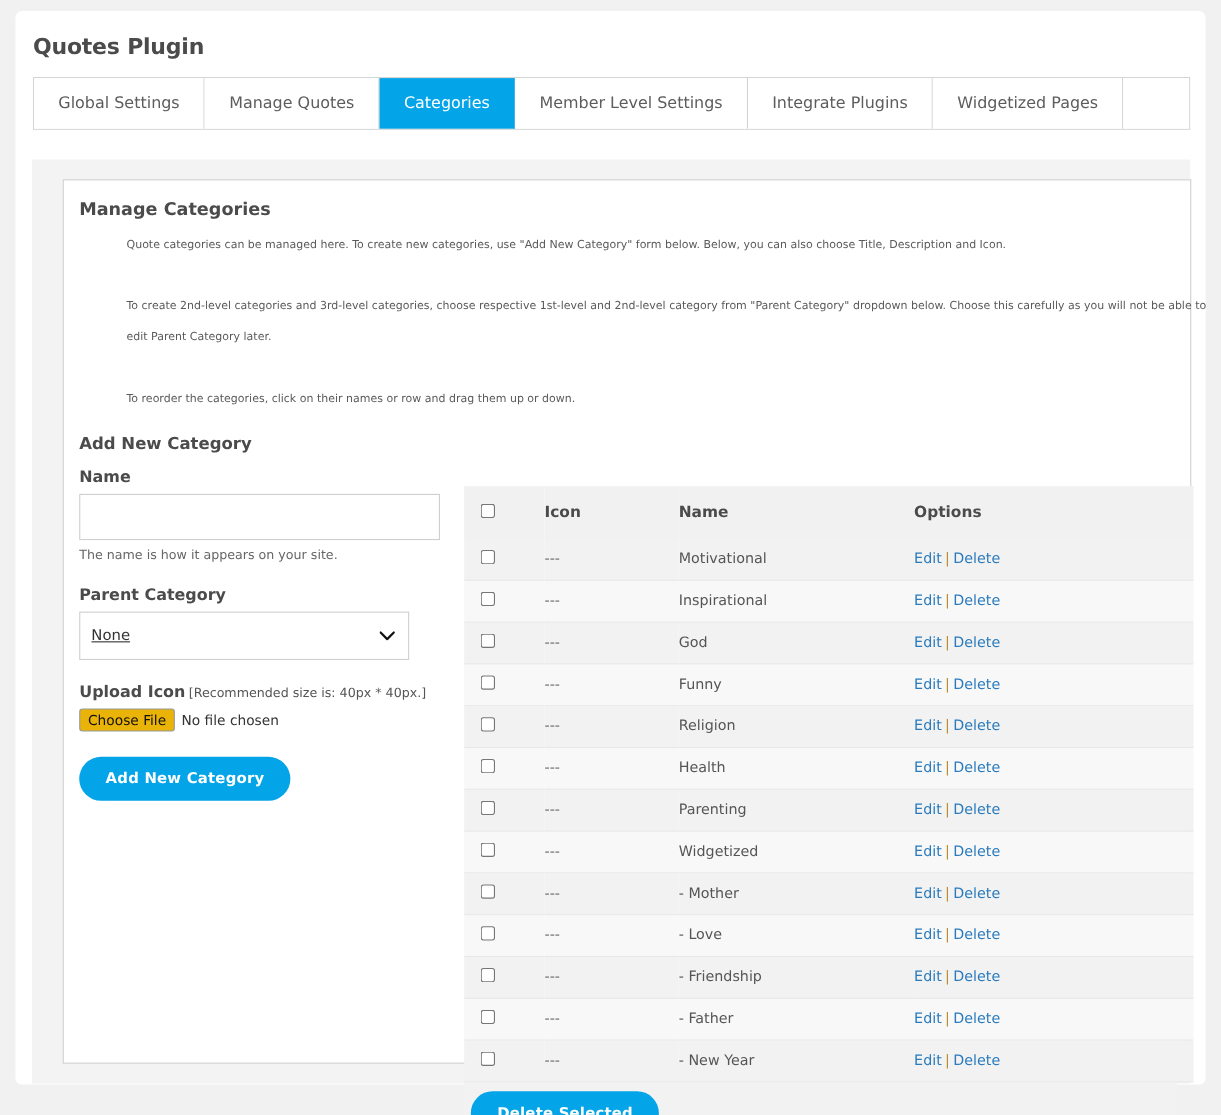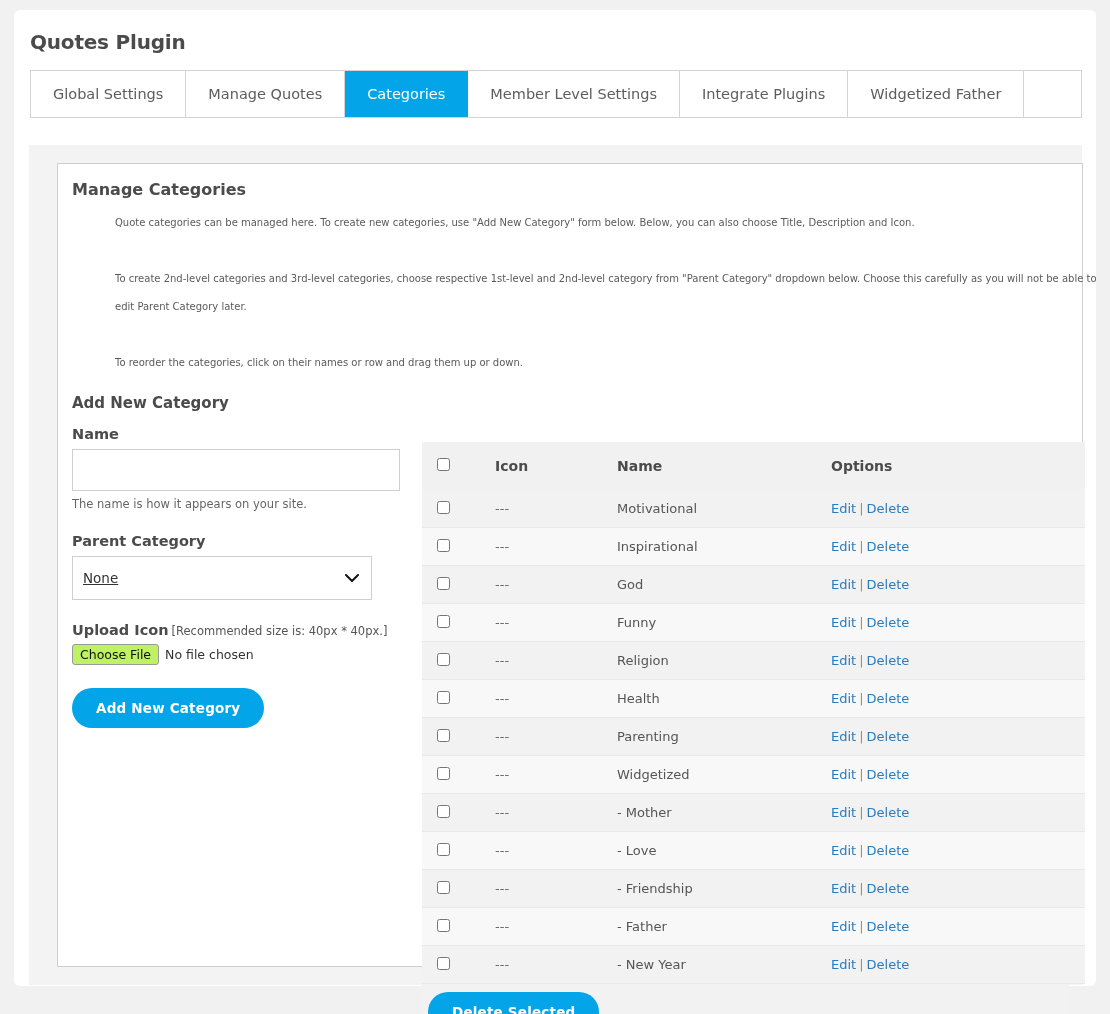--- a/index.html
+++ b/index.html
@@ -199,21 +199,21 @@
     color: #555;
     margin-left: 3px;
   }
   #file-row {
     margin-top: 6px;
     display: flex;
     align-items: center;
     gap: 6px;
   }
   #choose-file-btn {
-    background: #bef264;
+    background: #eab308;
     border: 1px solid #9a9a9a;
     border-radius: 3px;
     font-family: inherit;
     font-size: 12.5px;
     color: #111;
     padding: 2px 7px;
     cursor: pointer;
   }
   #file-status {
     font-size: 12.5px;
@@ -325,21 +325,21 @@
       <div class="tab active">
         <span>Categories</span>
       </div>
       <div class="tab">
         <span>Member Level Settings</span>
       </div>
       <div class="tab">
         <span>Integrate Plugins</span>
       </div>
       <div class="tab">
-        <span>Widgetized Father</span>
+        <span>Widgetized Pages</span>
       </div>
       <div class="tab filler"></div>
     </div>
 
   <div id="gray-band">
     <div id="inner-panel">
 
       <div id="section-title">Manage Categories</div>
 
       <div class="intro-p" id="intro-1">Quote categories can be managed here. To create new categories, use "Add New Category" form below. Below, you can also choose Title, Description and Icon.</div>

